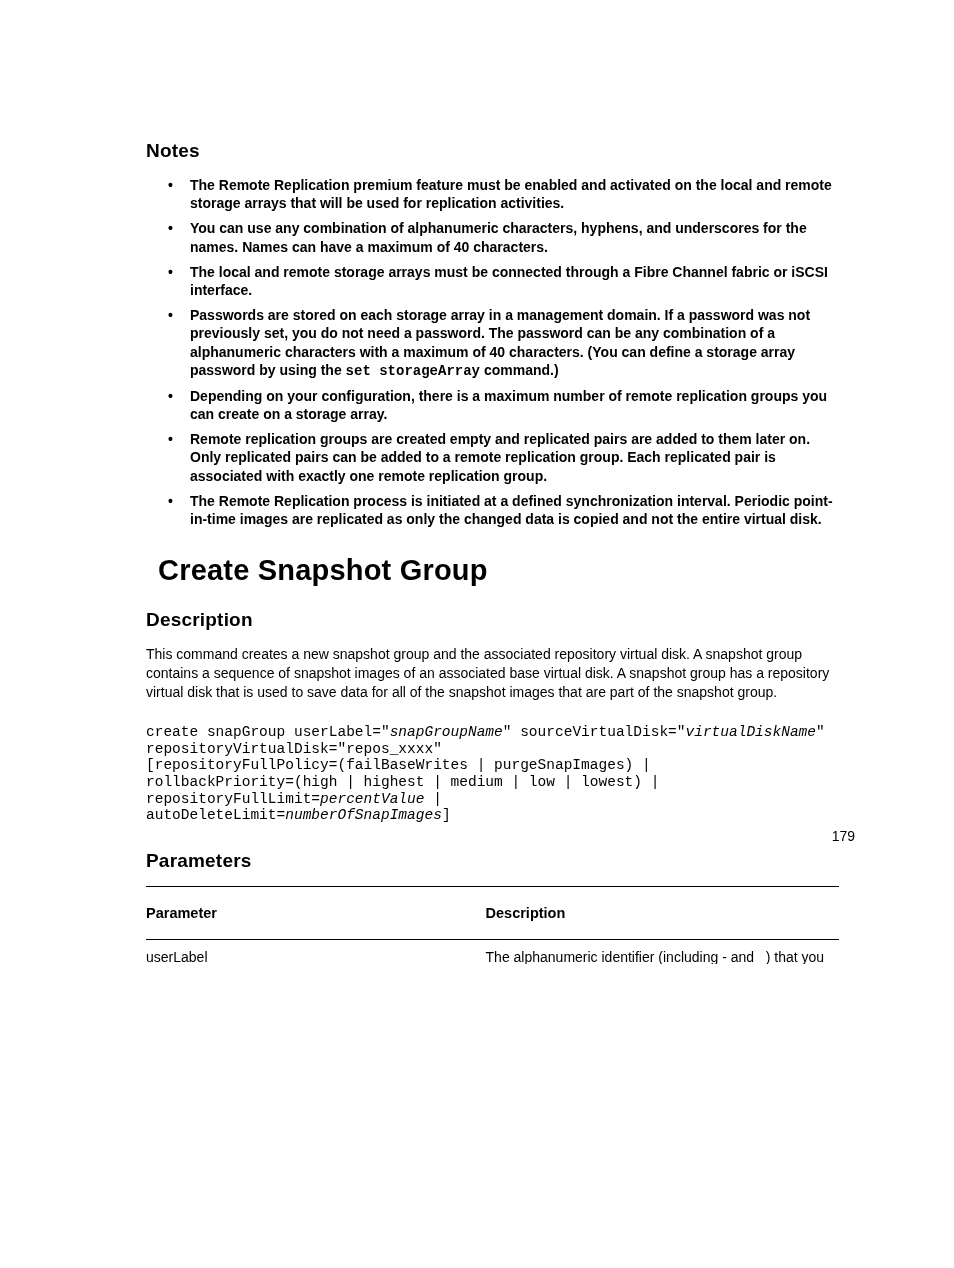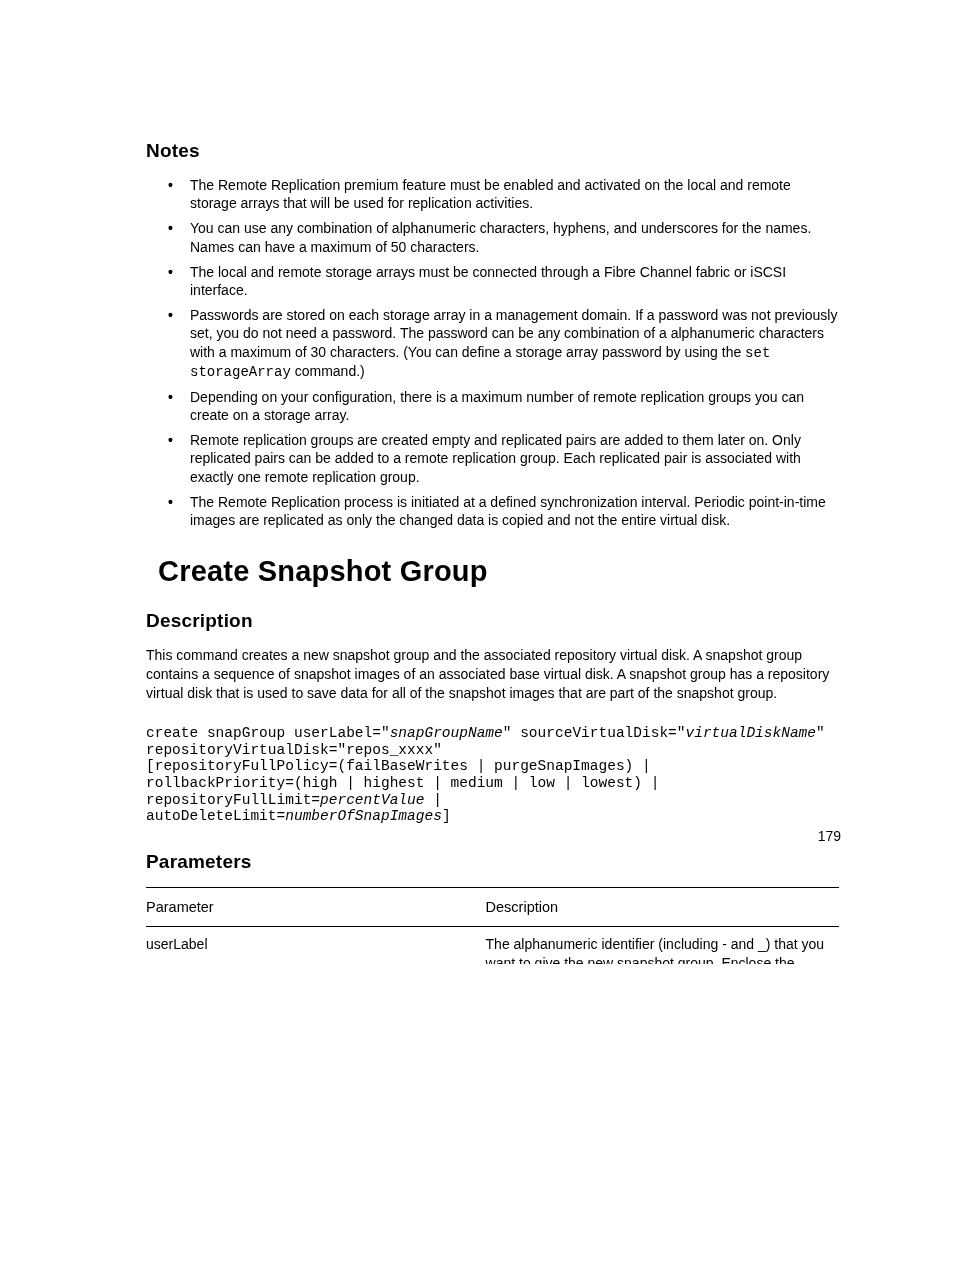--- a/index.html
+++ b/index.html
@@ -28,20 +28,21 @@
     list-style: none;
     padding: 0;
     margin: 0 0 24px 22px;
   }
   ul.bullets li {
     position: relative;
     padding-left: 22px;
     font-size: 14px;
     line-height: 1.3;
     margin-bottom: 7px;
+    font-weight: bold;
   }
   ul.bullets li::before {
     content: "•";
     position: absolute;
     left: 0;
     top: 0;
     font-size: 14px;
     font-weight: bold;
   }
   h1.main-heading {
@@ -74,54 +75,54 @@
   table.params {
     width: 100%;
     border-collapse: collapse;
     font-size: 14px;
     margin-top: 0;
   }
   table.params thead th {
     text-align: left;
     font-family: "Arial Narrow", Arial, sans-serif;
     font-stretch: condensed;
-    font-weight: normal;
+    font-weight: bold;
     font-size: 14.5px;
     border-top: 1px solid #000;
     border-bottom: 1px solid #000;
-    padding: 11px 0;
+    padding: 18px 0;
   }
   table.params td {
     vertical-align: top;
     padding: 8px 8px 8px 0;
     line-height: 1.35;
   }
   table.params td.param-name {
     width: 49%;
     font-family: Liberation Sans, sans-serif;
     margin-top: 20px;
   }
   .pagenum {
     position: absolute;
     bottom: 120px;
-    right: 113px;
+    right: 99px;
     font-size: 14px;
   }
 </style>
 </head>
 <body>
 
 <div class="page">
 
   <h2 class="section-heading">Notes</h2>
   <ul class="bullets">
     <li><span>The Remote Replication premium feature must be enabled and activated on the local and remote storage arrays that will be used for replication activities.</span></li>
-    <li><span>You can use any combination of alphanumeric characters, hyphens, and underscores for the names. Names can have a maximum of 50 characters.</span></li>
+    <li><span>You can use any combination of alphanumeric characters, hyphens, and underscores for the names. Names can have a maximum of 40 characters.</span></li>
     <li><span>The local and remote storage arrays must be connected through a Fibre Channel fabric or iSCSI interface.</span></li>
-    <li><span>Passwords are stored on each storage array in a management domain. If a password was not previously set, you do not need a password. The password can be any combination of a alphanumeric characters with a maximum of 30 characters. (You can define a storage array password by using the </span><code class="inline">set storageArray</code><span> command.)</span></li>
+    <li><span>Passwords are stored on each storage array in a management domain. If a password was not previously set, you do not need a password. The password can be any combination of a alphanumeric characters with a maximum of 40 characters. (You can define a storage array password by using the </span><code class="inline">set storageArray</code><span> command.)</span></li>
     <li><span>Depending on your configuration, there is a maximum number of remote replication groups you can create on a storage array.</span></li>
     <li><span>Remote replication groups are created empty and replicated pairs are added to them later on. Only replicated pairs can be added to a remote replication group. Each replicated pair is associated with exactly one remote replication group.</span></li>
     <li><span>The Remote Replication process is initiated at a defined synchronization interval. Periodic point-in-time images are replicated as only the changed data is copied and not the entire virtual disk.</span></li>
   </ul>
 
   <h1 class="main-heading">Create Snapshot Group</h1>
 
   <h2 class="section-heading">Description</h2>
   <p class="body">This command creates a new snapshot group and the associated repository virtual disk. A snapshot group contains a sequence of snapshot images of an associated base virtual disk. A snapshot group has a repository virtual disk that is used to save data for all of the snapshot images that are part of the snapshot group.</p>
 

